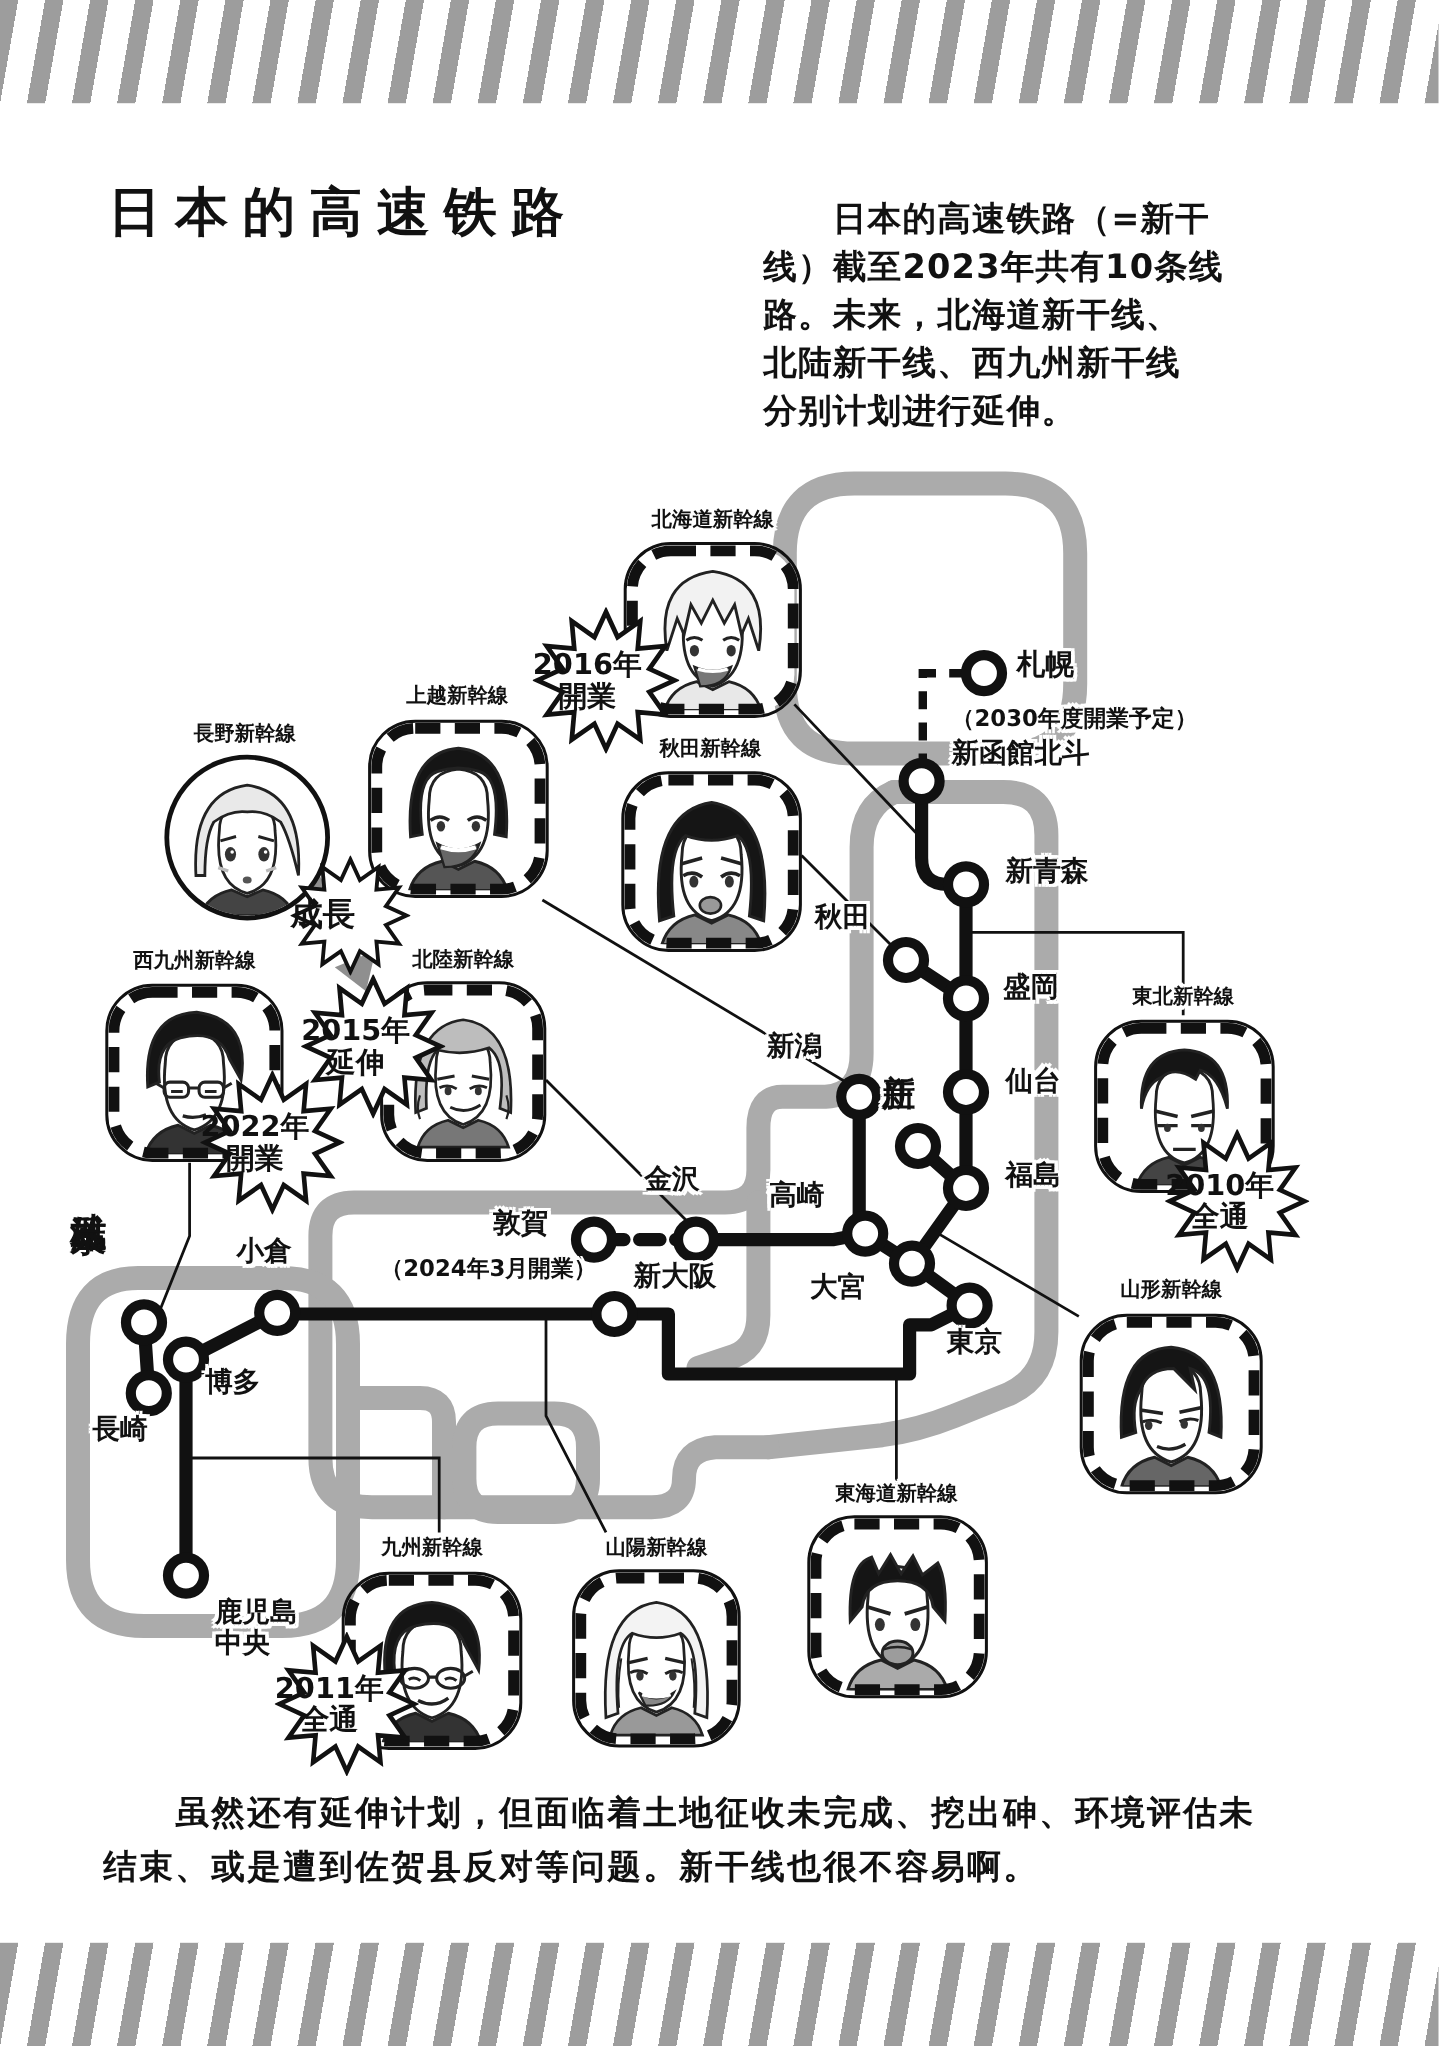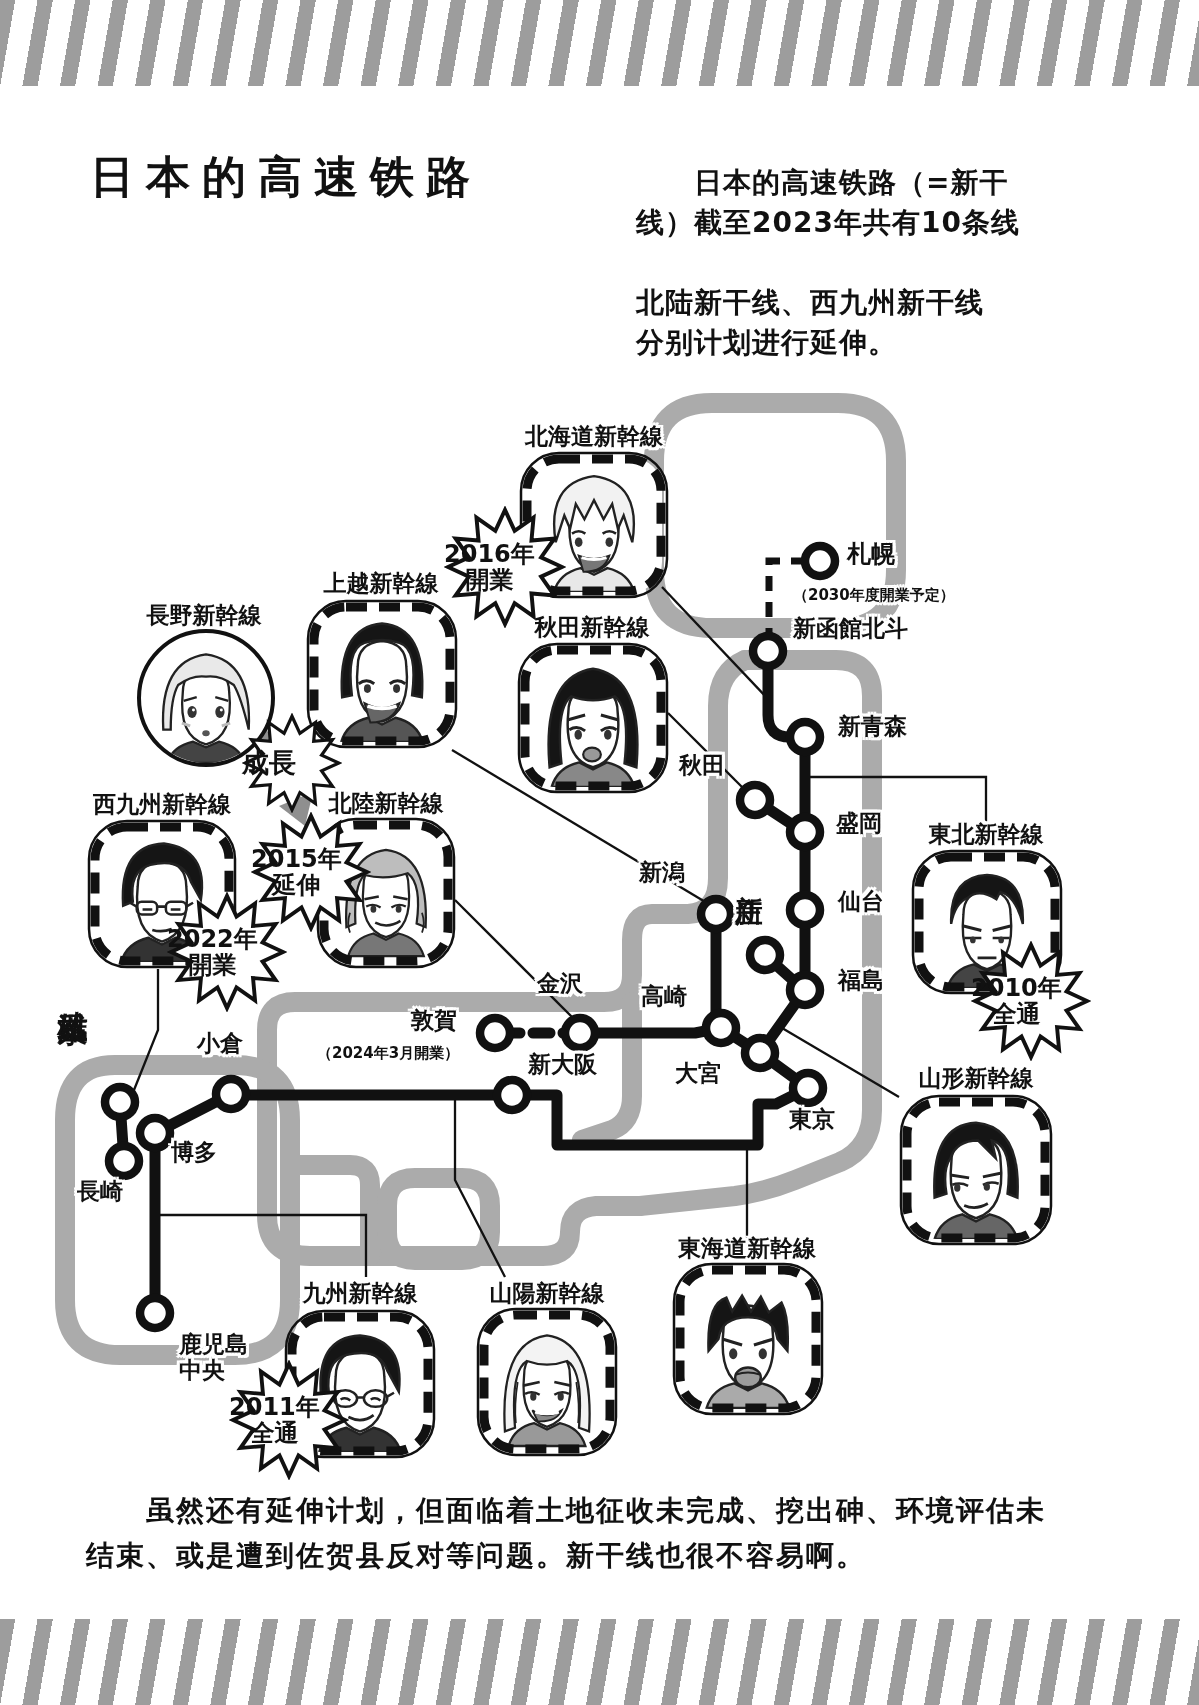--- a/index.html
+++ b/index.html
@@ -10,23 +10,23 @@
   #stripes-top{top:0;}
   #stripes-bottom{top:1619px;}
   #map-svg{position:absolute;left:0;top:0;}
   .abs{position:absolute;}
   #page-title{left:90px;top:148px;font-size:44px;font-weight:bold;letter-spacing:12px;white-space:nowrap;}
   .intro-line{position:absolute;left:636px;font-size:28px;font-weight:bold;letter-spacing:1px;white-space:nowrap;}
   .footer-line{position:absolute;left:86px;font-size:28px;font-weight:bold;letter-spacing:2px;white-space:nowrap;}
   .halo{text-shadow:-3px -3px 0 #fff,3px -3px 0 #fff,-3px 3px 0 #fff,3px 3px 0 #fff,
         -3px 0 0 #fff,3px 0 0 #fff,0 -3px 0 #fff,0 3px 0 #fff;}
   .st-label{position:absolute;font-size:23px;font-weight:bold;white-space:nowrap;line-height:1.12;}
-  .st-note{position:absolute;font-size:15px;font-weight:bold;white-space:nowrap;}
+  .st-note{position:absolute;font-size:19px;font-weight:bold;white-space:nowrap;}
   .st-vert{writing-mode:vertical-rl;text-orientation:upright;letter-spacing:2px;}
-  .line-label{position:absolute;font-size:23px;font-weight:bold;text-align:center;white-space:nowrap;}
+  .line-label{position:absolute;font-size:17px;font-weight:bold;text-align:center;white-space:nowrap;}
   .portrait{position:absolute;}
   .pface{position:absolute;left:7px;top:7px;right:7px;bottom:7px;border-radius:30px;overflow:hidden;background:#fff;}
   .pframe{position:absolute;left:0;top:0;}
   .portrait-circle{position:absolute;border-radius:50%;border:4.5px solid #111;overflow:hidden;background:#fff;}
   .badge{position:absolute;display:flex;align-items:center;justify-content:flex-start;}
   .badge svg{position:absolute;left:0;top:0;width:100%;height:100%;}
   .btxt{position:relative;z-index:2;text-align:center;font-weight:bold;font-size:24px;line-height:26px;white-space:nowrap;}
   .btxt.single{font-size:27px;}
   .pface svg{width:100%;height:100%;}
 </style>
@@ -102,20 +102,21 @@
       <circle cx="120" cy="1102" r="15"></circle>
       <circle cx="124" cy="1161" r="15"></circle>
       <circle cx="155" cy="1313" r="15"></circle>
     </g>
   </svg>
 
   <div id="page-title" class="abs">日本的高速铁路</div>
 
   <div class="intro-line" style="top:164px;">　　日本的高速铁路（=新干</div>
   <div class="intro-line" style="top:204px;">线）截至2023年共有10条线</div>
+  <div class="intro-line" style="top:244px;">路。未来，北海道新干线、</div>
   <div class="intro-line" style="top:284px;">北陆新干线、西九州新干线</div>
   <div class="intro-line" style="top:324px;">分别计划进行延伸。</div>
 
   <div class="footer-line" style="top:1492px;">　　虽然还有延伸计划，但面临着土地征收未完成、挖出砷、环境评估未</div>
   <div class="footer-line" style="top:1537px;">结束、或是遭到佐贺县反对等问题。新干线也很不容易啊。</div>
 
   <div class="st-label halo" style="left:847px;top:541px;font-size:24px;">札幌</div>
   <div class="st-note halo" style="left:793px;top:586px;">（2030年度開業予定）</div>
   <div class="st-label halo" style="left:793px;top:616px;">新函館北斗</div>
   <div class="st-label halo" style="left:838px;top:714px;">新青森</div>

